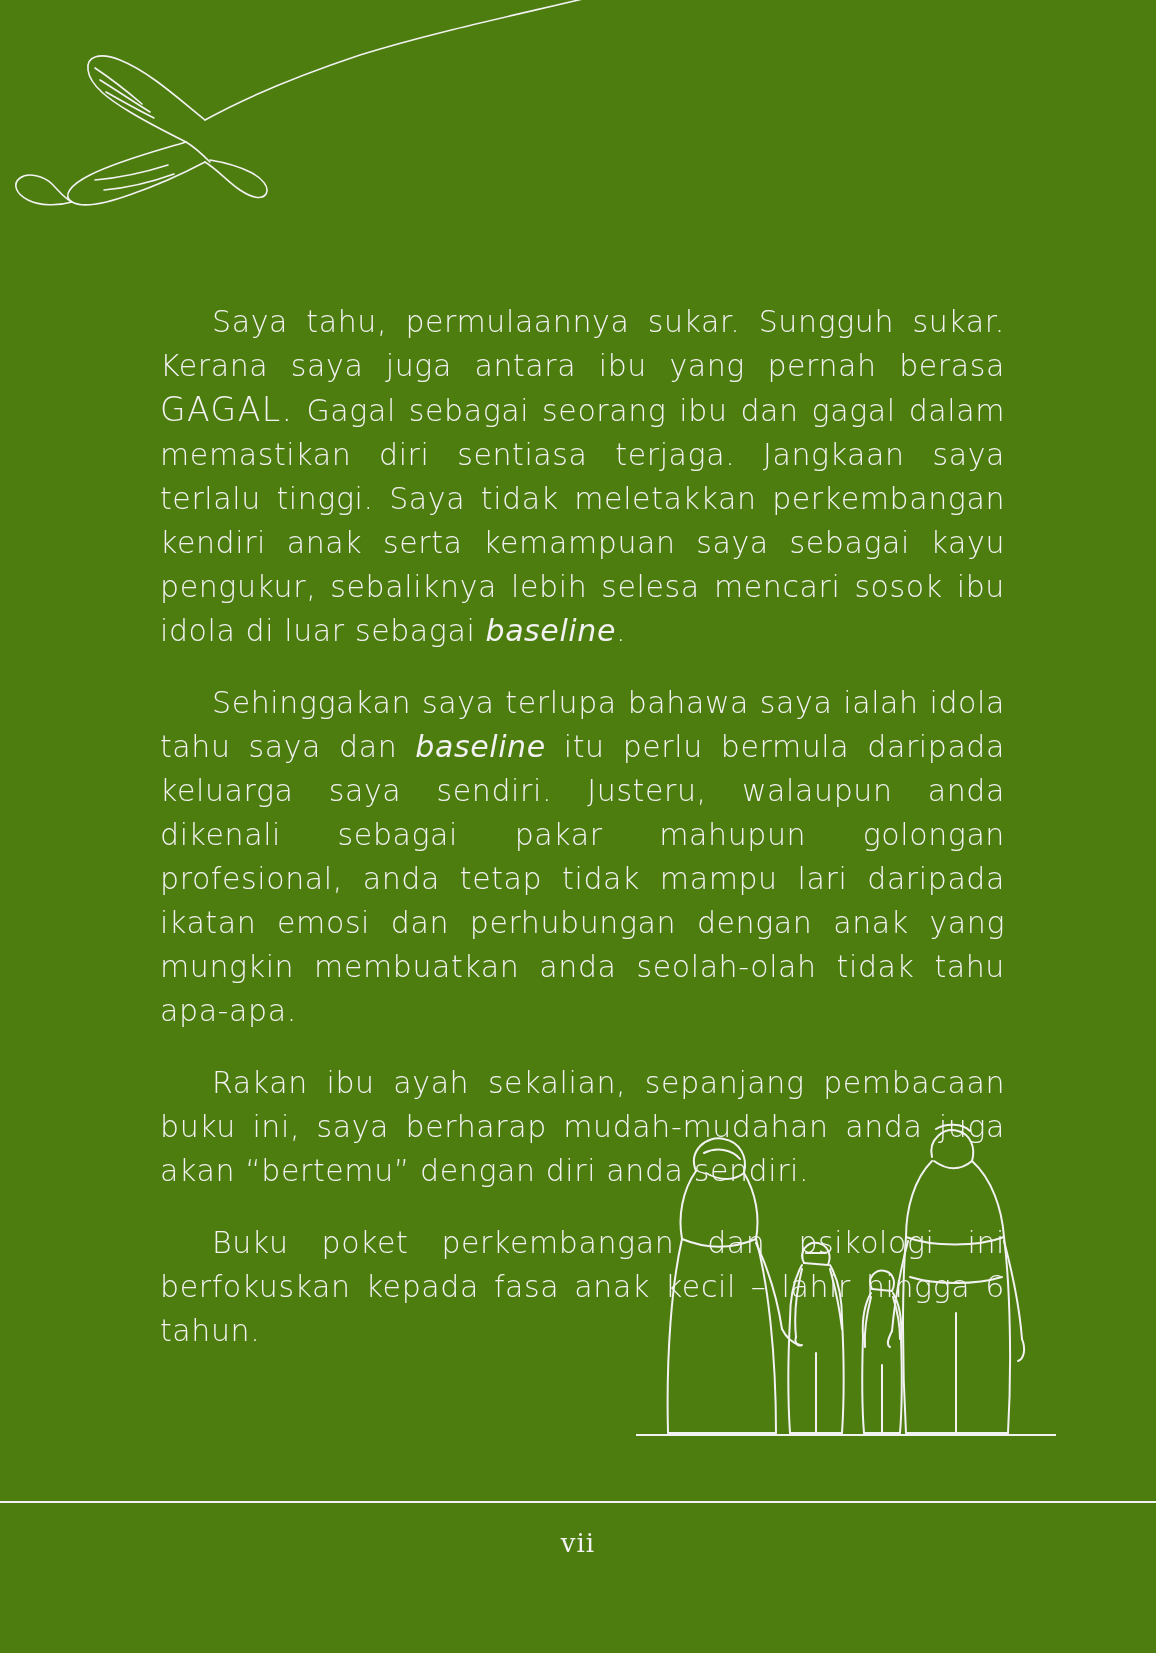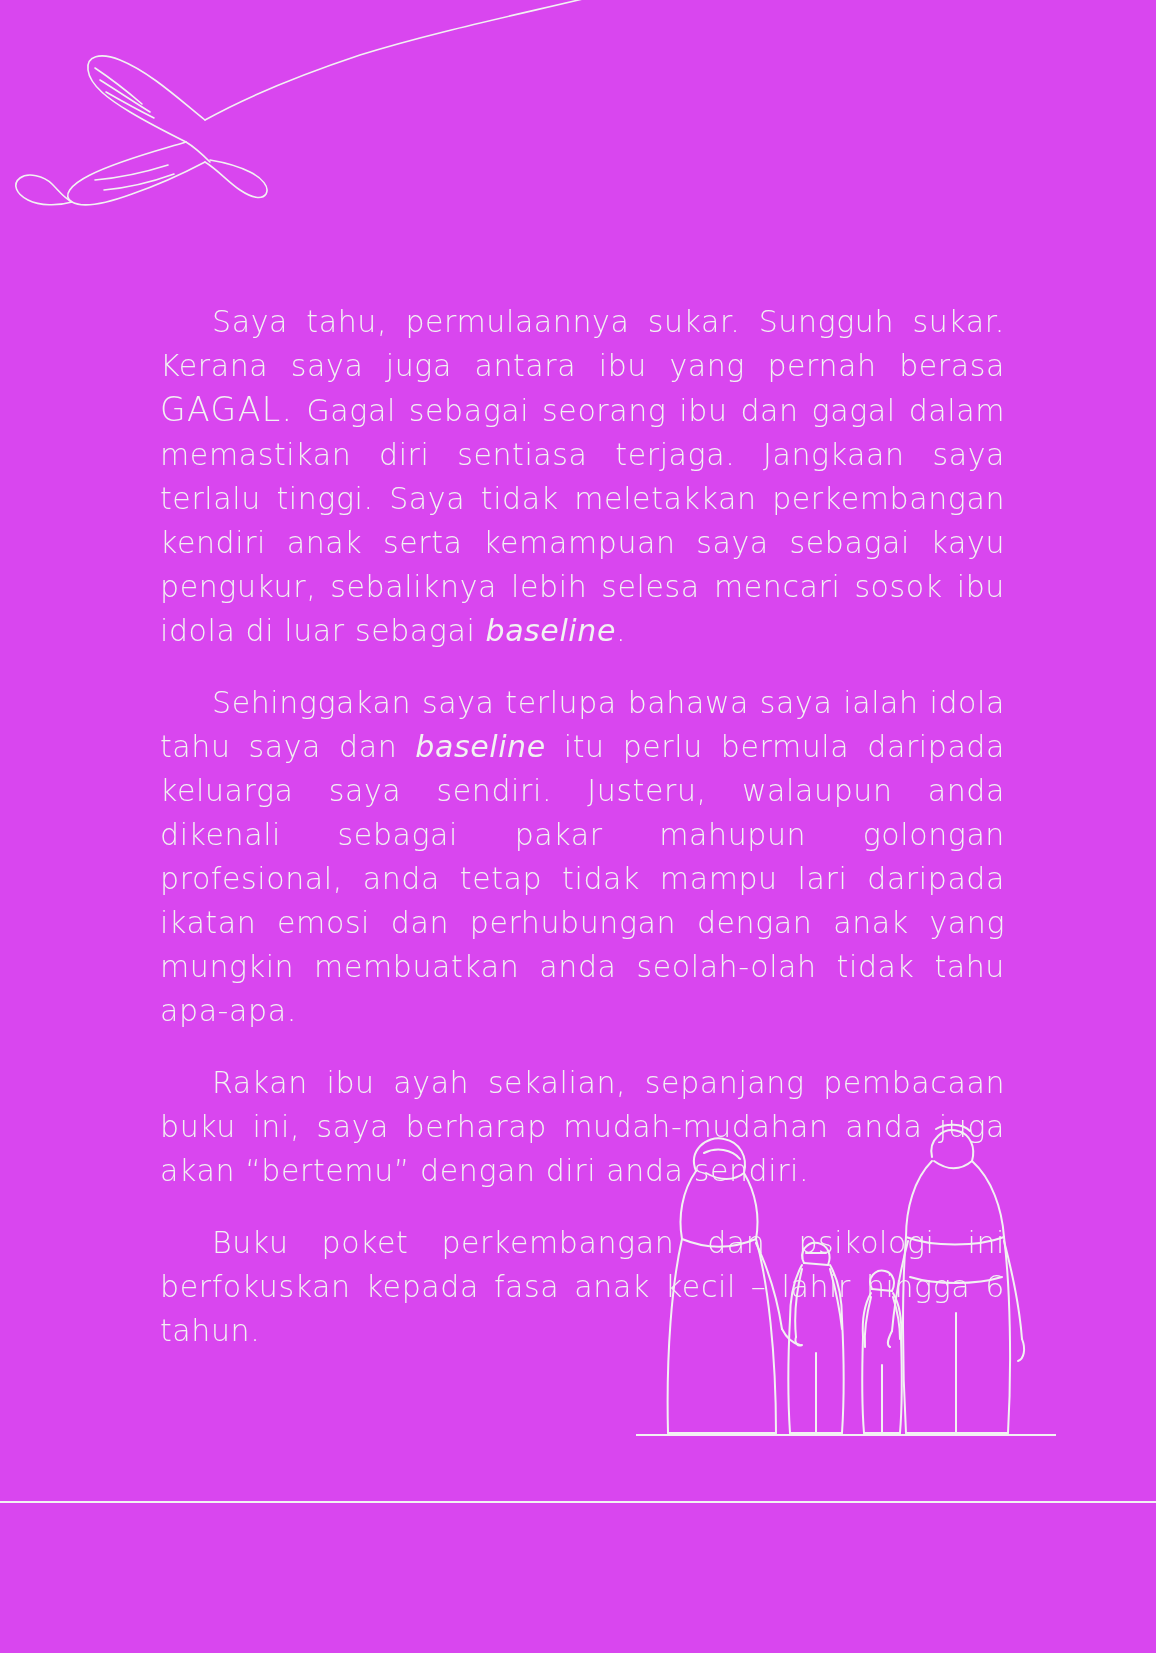--- a/index.html
+++ b/index.html
@@ -7,21 +7,21 @@
     padding: 0;
     background: #ffffff;
   }
   body {
     font-family: "DejaVu Sans", sans-serif;
   }
   .page {
     position: relative;
     width: 1156px;
     height: 1653px;
-    background: #d946ef;
+    background: #4d7c0f;
     overflow: hidden;
     box-sizing: border-box;
   }
 
   
   .bird-art {
     position: absolute;
     left: 0;
     top: 0;
     width: 620px;
@@ -181,13 +181,14 @@
       <path d="M272 128 C 262 166, 258 196, 256 218"></path>
       <path d="M256 218 C 252 226, 250 232, 254 234"></path>
       <path d="M368 128 C 378 166, 384 200, 386 226"></path>
       <path d="M386 226 C 390 236, 388 246, 382 248"></path>
       <path d="M274 164 C 300 172, 340 172, 366 164"></path>
       <path d="M298 48 C 312 58, 324 58, 336 48"></path>
     </g>
   </svg>
 
   <div class="footer-rule"></div>
+  <div class="folio">vii</div>
 </div>
 
 </body></html>

